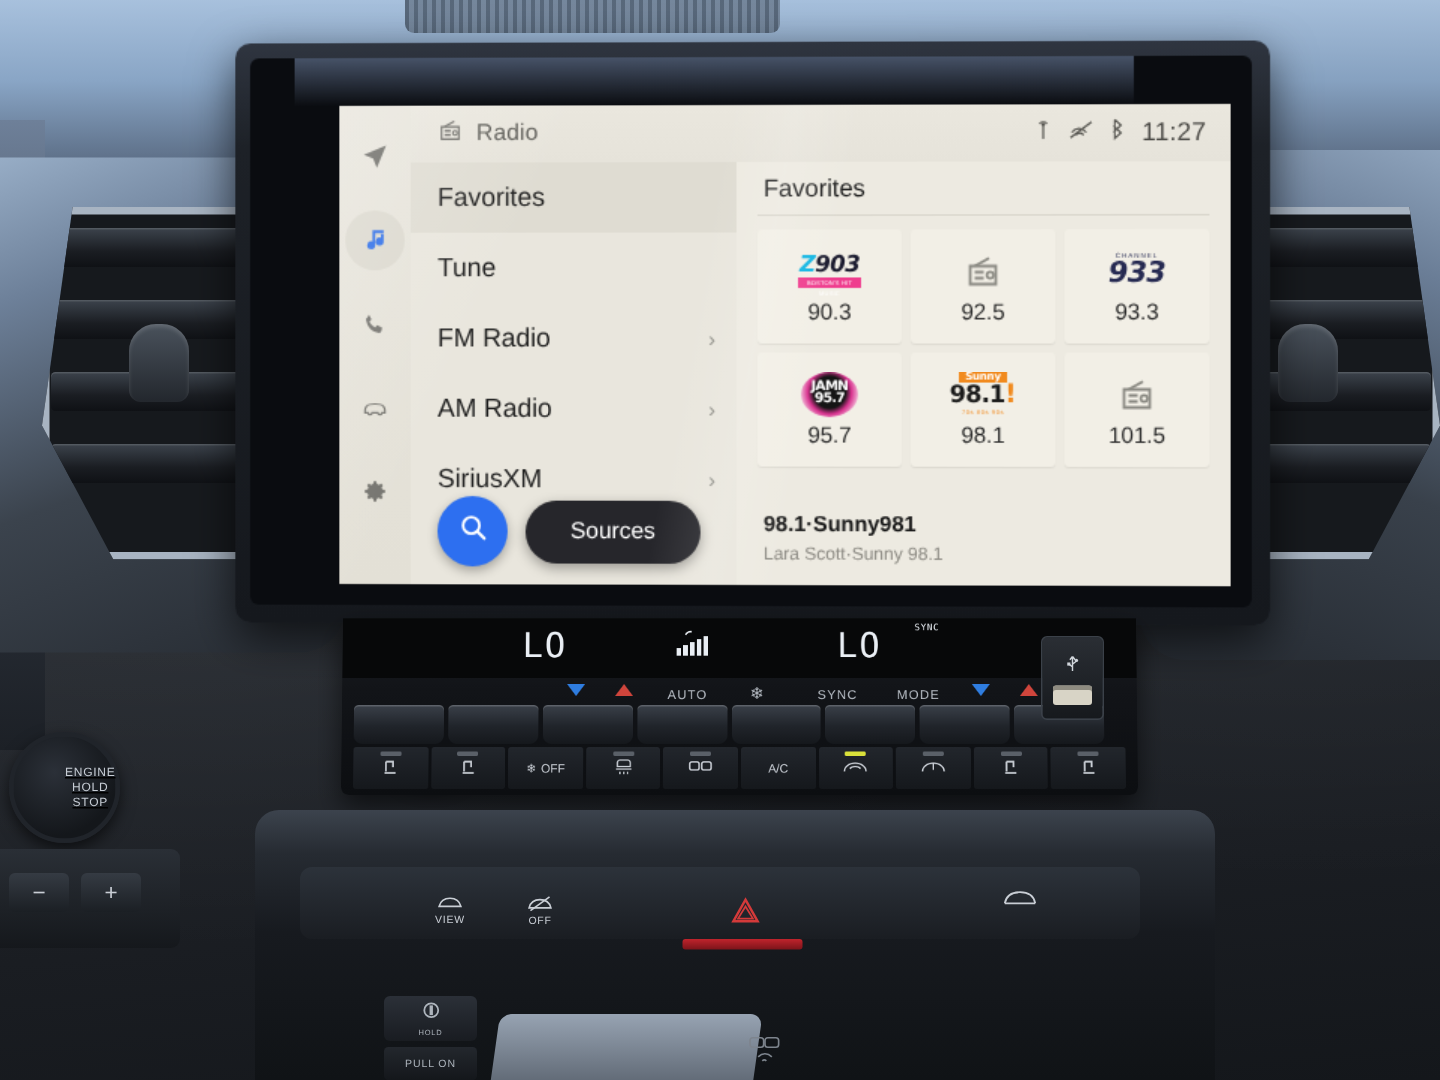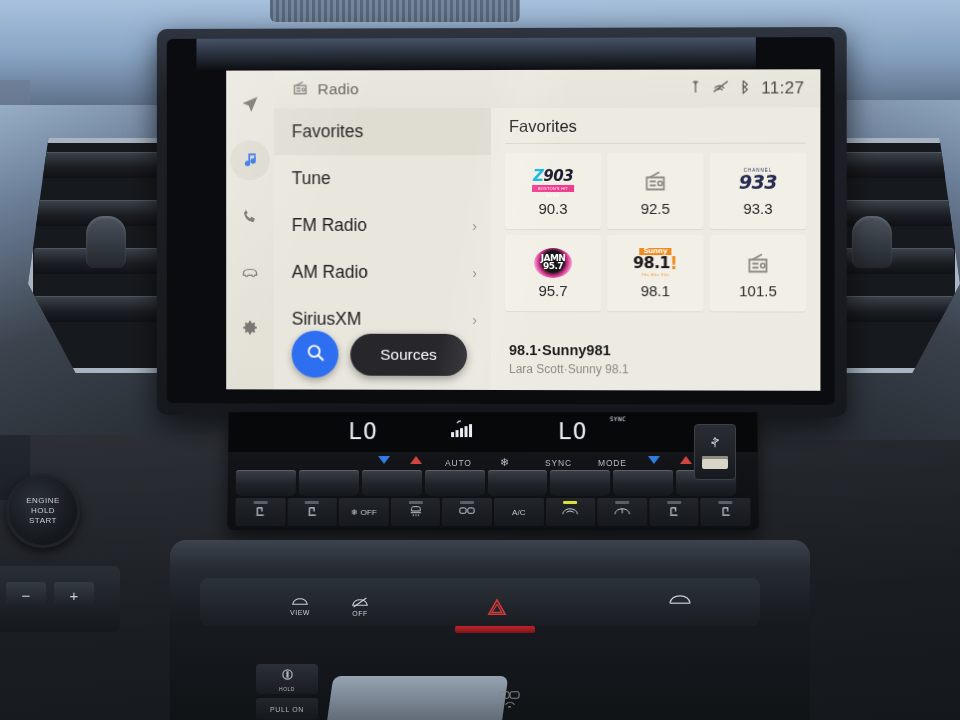--- a/index.html
+++ b/index.html
@@ -319,26 +319,27 @@
     border-radius: 8px 8px 0 0;
     transform: skewX(-8deg);
   }
   .wireless-pad {
     position: absolute; left: 495px; top: 690px; width: 30px; height: 26px;
     display:flex; flex-direction:column; align-items:center; gap:2px;
   }
 
   
   .start-btn {
-    position: absolute; left: 6px; top: 474px; width: 74px; height: 74px;
+    position: absolute; left: 6px; top: 488px; width: 74px; height: 74px;
     border-radius: 50%;
     background: radial-gradient(circle at 40% 35%, #2b3038, #14171b 70%);
     border: 3px solid #20242a;
-    display:flex; align-items:center; justify-content:center;
+    display:flex; align-items:center; justify-content:flex-end;
     box-shadow: 0 4px 10px rgba(0,0,0,.6);
+    text-decoration: underline;
   }
   .start-txt { text-align:center; color:#c7cdd5; font-size:8px; line-height:1.25; letter-spacing:.5px; }
   .pm-panel {
     position: absolute; left: -8px; top: 566px; width: 128px; height: 66px;
     background: linear-gradient(180deg,#2a2f36,#15181c); border-radius: 6px;
   }
   .pm-btn {
     position: absolute; width: 40px; height: 26px; top: 16px;
     background: linear-gradient(180deg,#353b43,#1b1f24); border-radius: 4px;
     display:flex; align-items:center; justify-content:center;
@@ -784,21 +785,21 @@
         <rect x="13" y="2" width="10" height="7" rx="2" fill="none" stroke="#7d848d" stroke-width="1.2"></rect>
         <path d="M8 16c3-3 7-3 10 0M11 19c1-1 2-1 3 0" stroke="#7d848d" stroke-width="1.2" fill="none"></path>
       </svg>
     </span>
   </div>
 
   <div class="start-btn">
     <div class="start-txt">
       <div>ENGINE</div>
       <div>HOLD</div>
-      <div>START</div>
+      <div>STOP</div>
     </div>
   </div>
   <div class="pm-panel">
     <div class="pm-btn pm-minus">−</div>
     <div class="pm-btn pm-plus">+</div>
   </div>
 
 </div>
 
 </body></html>

